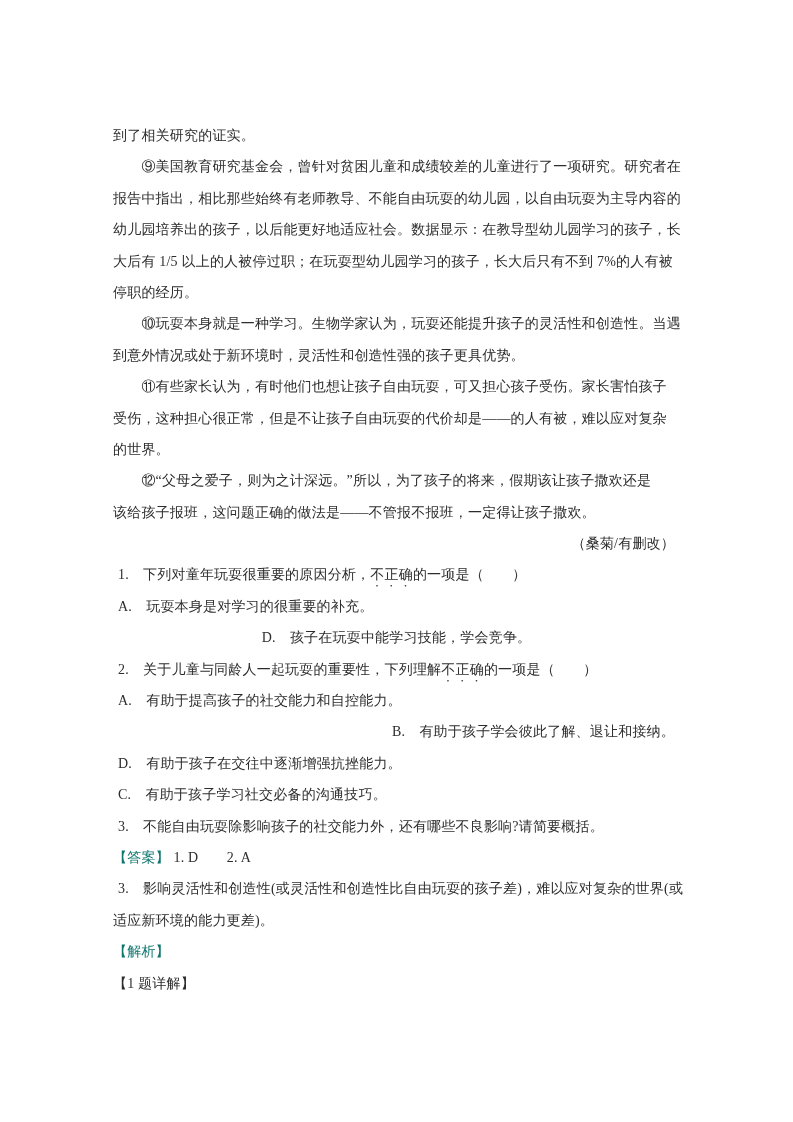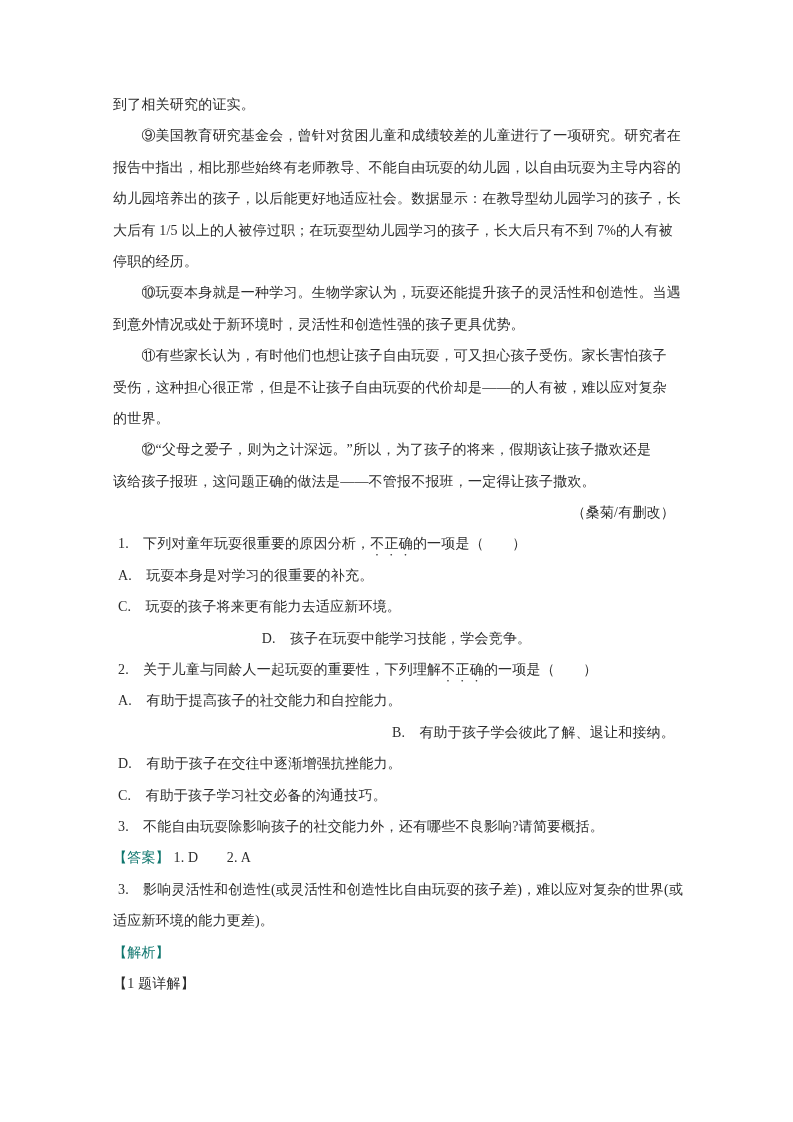--- a/index.html
+++ b/index.html
@@ -7,20 +7,21 @@
     padding: 0;
     background: #ffffff;
   }
   .page {
     position: relative;
     width: 793px;
     height: 1001px;
     background: #ffffff;
     overflow: hidden;
     font-family: "Liberation Serif", "DejaVu Serif", serif;
+    margin-top: 31px;
   }
   .content {
     position: absolute;
     left: 113px;
     top: 89px;
     width: 562px;
   }
   .line {
     height: 31.4px;
     line-height: 31.4px;
@@ -67,21 +68,20 @@
       <div class="line"><span>　　⑩玩耍本身就是一种学习。生物学家认为，玩耍还能提升孩子的灵活性和创造性。当遇</span></div>
       <div class="line"><span>到意外情况或处于新环境时，灵活性和创造性强的孩子更具优势。</span></div>
       <div class="line"><span>　　⑪有些家长认为，有时他们也想让孩子自由玩耍，可又担心孩子受伤。家长害怕孩子</span></div>
       <div class="line"><span>受伤，这种担心很正常，但是不让孩子自由玩耍的代价却是——的人有被，难以应对复杂</span></div>
       <div class="line"><span>的世界。</span></div>
       <div class="line"><span>　　⑫“父母之爱子，则为之计深远。”所以，为了孩子的将来，假期该让孩子撒欢还是</span></div>
       <div class="line"><span>该给孩子报班，这问题正确的做法是——不管报不报班，一定得让孩子撒欢。</span></div>
       <div class="line right"><span>（桑菊/有删改）</span></div>
       <div class="line" style="padding-left: 5px;"><span>1.　下列对童年玩耍很重要的原因分析，</span><span class="emph">不正确</span><span>的一项是（　　）</span></div>
       <div class="line" style="padding-left: 5px;"><span>A.　玩耍本身是对学习的很重要的补充。</span></div>
-      <div class="line" style="padding-left: 5px;"><span>C.　玩耍的孩子将来更有能力去适应新环境。</span></div>
       <div class="line" style="padding-left: 5px; text-align: center;"><span>D.　孩子在玩耍中能学习技能，学会竞争。</span></div>
       <div class="line" style="padding-left: 5px;"><span>2.　关于儿童与同龄人一起玩耍的重要性，下列理解</span><span class="emph">不正确</span><span>的一项是（　　）</span></div>
       <div class="line" style="padding-left: 5px;"><span>A.　有助于提高孩子的社交能力和自控能力。</span></div>
       <div class="line" style="padding-left: 5px; text-align: right;"><span>B.　有助于孩子学会彼此了解、退让和接纳。</span></div>
       <div class="line" style="padding-left: 5px;"><span>D.　有助于孩子在交往中逐渐增强抗挫能力。</span></div>
       <div class="line" style="padding-left: 5px;"><span>C.　有助于孩子学习社交必备的沟通技巧。</span></div>
       <div class="line" style="padding-left: 5px;"><span>3.　不能自由玩耍除影响孩子的社交能力外，还有哪些不良影响?请简要概括。</span></div>
       <div class="line"><span class="blue">【答案】</span><span> 1. D　　2. A</span></div>
       <div class="line" style="padding-left: 5px;"><span>3.　影响灵活性和创造性(或灵活性和创造性比自由玩耍的孩子差)，难以应对复杂的世界(或</span></div>
       <div class="line"><span>适应新环境的能力更差)。</span></div>

